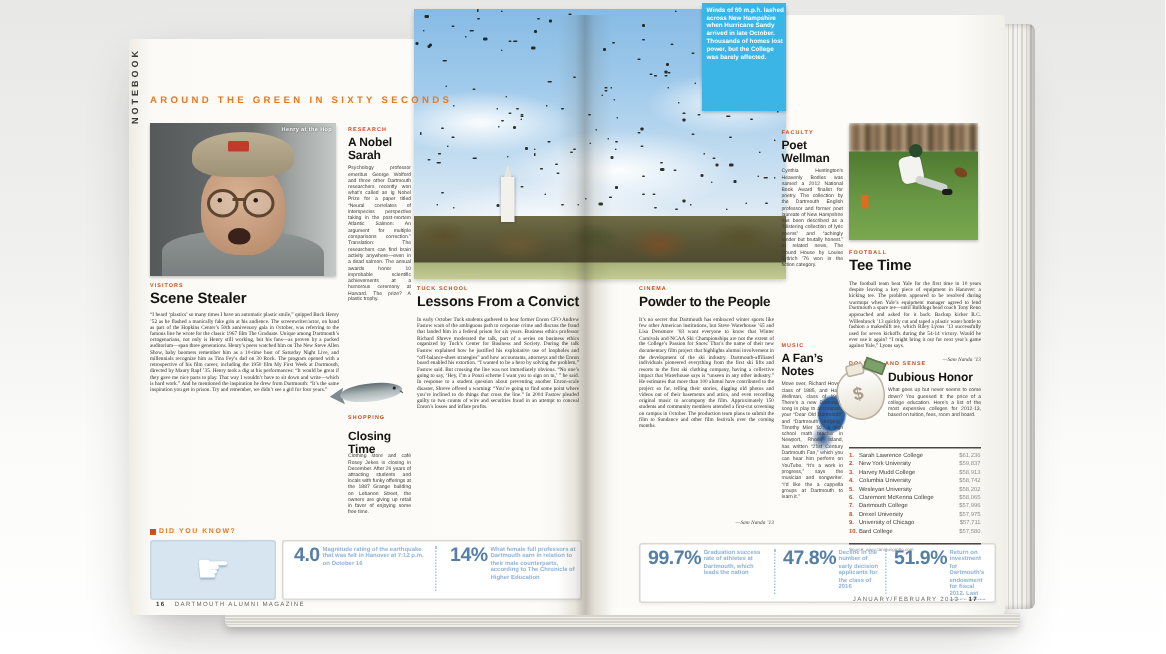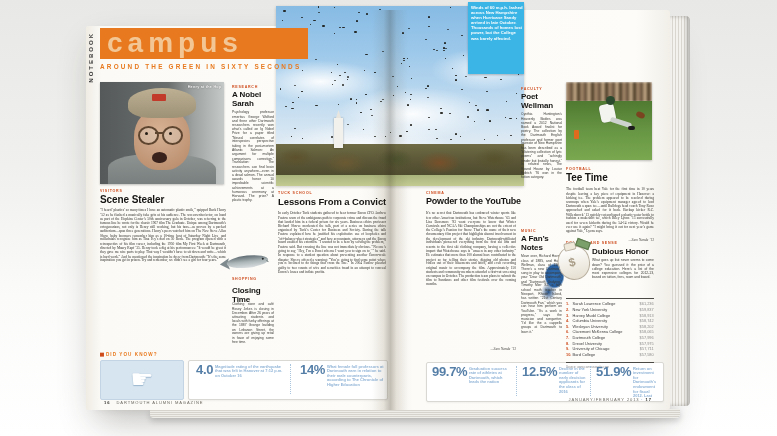--- a/index.html
+++ b/index.html
@@ -153,23 +153,20 @@
 <div class="stage">
 
   <div class="spread-shadow"></div>
   <div class="stack-bottom"></div>
   <div class="stack-right"></div>
   <div class="page left"></div>
   <div class="page right"></div>
 
   <div class="spine">NOTEBOOK</div>
 
-  <div class="masthead">
-    <div class="masthead-title">campus</div>
-  </div>
   <div class="tagline">AROUND THE GREEN IN SIXTY SECONDS</div>
 
   <div class="hero">
     <div class="sky"></div>
     <div class="birds" id="birds">
         <i style="left: 6.07191%; top: 72.2912%; width: 0.819898px; height: 0.8px;"></i>
         <i style="left: 51.1016%; top: 30.0086%; width: 1.98835px; height: 1.39184px;"></i>
         <i style="left: 23.5127%; top: 40.9461%; width: 1.5926px; height: 1.11482px;"></i>
         <i style="left: 25.2659%; top: 11.5402%; width: 2.0407px; height: 1.42849px;"></i>
         <i style="left: 50.8034%; top: 14.5882%; width: 2.09895px; height: 1.46927px;"></i>
@@ -373,21 +370,21 @@
     <div class="micro sans">Clothing store and café Rosey Jekes is closing in December. After 26 years of attracting students and locals with funky offerings at the 1887 Grange building on Lebanon Street, the owners are giving up retail in favor of enjoying some free time.</div>
   </div>
 
   <div class="cat" style="left:278px;top:191px">TUCK SCHOOL</div>
   <h2 class="hl" style="left:278px;top:196px;font-size:9.5px;white-space:nowrap">Lessons From a Convict</h2>
   <div class="bodywrap" style="left:278px;top:211px;width:108px;height:144px">
     <div class="micro">In early October Tuck students gathered to hear former Enron CFO Andrew Fastow warn of the ambiguous path to corporate crime and discuss the fraud that landed him in a federal prison for six years. Business ethics professor Richard Shreve moderated the talk, part of a series on business ethics organized by Tuck’s Center for Business and Society. During the talk Fastow explained how he justified his exploitative use of loopholes and “off-balance-sheet strategies” and how accountants, attorneys and the Enron board enabled his extortion. “I wanted to be a hero by solving the problem,” Fastow said. But crossing the line was not immediately obvious. “No one’s going to say, ‘Hey, I’m a Ponzi scheme I want you to sign on to,’ ” he said. In response to a student question about preventing another Enron-scale disaster, Shreve offered a warning: “You’re going to find some point where you’re inclined to do things that cross the line.” In 2004 Fastow pleaded guilty to two counts of wire and securities fraud in an attempt to conceal Enron’s losses and inflate profits.</div>
   </div>
 
   <div class="cat" style="left:426px;top:191px">CINEMA</div>
-  <h2 class="hl" style="left:426px;top:196px;font-size:9px;white-space:nowrap;letter-spacing:-.2px">Powder to the YouTube</h2>
+  <h2 class="hl" style="left:426px;top:196px;font-size:9px;white-space:nowrap;letter-spacing:-.2px">Powder to the People</h2>
   <div class="bodywrap" style="left:426px;top:211px;width:90px;height:134px">
     <div class="micro">It’s no secret that Dartmouth has embraced winter sports like few other American institutions, but Steve Waterhouse ’65 and Lisa Densmore ’83 want everyone to know that Winter Carnivals and NCAA Ski Championships are not the extent of the College’s Passion for Snow. That’s the name of their new documentary film project that highlights alumni involvement in the development of the ski industry. Dartmouth-affiliated individuals pioneered everything from the first ski lifts and resorts to the first ski clothing company, having a collective impact that Waterhouse says is “unseen in any other industry.” He estimates that more than 100 alumni have contributed to the project so far, telling their stories, digging old photos and videos out of their basements and attics, and even recording original music to accompany the film. Approximately 150 students and community members attended a first-cut screening on campus in October. The production team plans to submit the film to Sundance and other film festivals over the coming months.</div>
   </div>
   <div class="byline" style="left:456px;top:347px;width:60px;text-align:right">—Sam Nanda ’13</div>
 
   <div class="cat" style="left:521px;top:87px">FACULTY</div>
   <h2 class="hl" style="left:521px;top:92px;width:42px;font-size:8px;line-height:9px">Poet Wellman</h2>
   <div class="bodywrap" style="left:521px;top:112px;width:41px;height:110px">
     <div class="micro sans">Cynthia Huntington’s Heavenly Bodies was named a 2012 National Book Award finalist for poetry. The collection by the Dartmouth English professor and former poet laureate of New Hampshire has been described as a “blistering collection of lyric poems” and “achingly tender but brutally honest.” In related news, The Round House by Louise Erdrich ’76 won in the fiction category.</div>
   </div>
@@ -519,21 +516,21 @@
   <div class="stats-right">
 
       <div class="stat" style="left: 432px; top: 366px; width: 80px; position: absolute;">
         <span class="stat-num">99.7%</span>
         <span class="stat-txt">
           <span class="microstat" style="display:block">Graduation success rate of athletes at Dartmouth, which leads the nation</span>
         </span>
       </div>
 
       <div class="stat" style="left: 522px; top: 366px; width: 64px; position: absolute;">
-        <span class="stat-num">12.5%</span>
+        <span class="stat-num">47.8%</span>
         <span class="stat-txt">
           <span class="microstat" style="display:block">Decline in the number of early decision applicants for the class of 2016</span>
         </span>
       </div>
 
       <div class="stat" style="left: 596px; top: 366px; width: 62px; position: absolute;">
         <span class="stat-num">51.9%</span>
         <span class="stat-txt">
           <span class="microstat" style="display:block">Return on investment for Dartmouth’s endowment for fiscal 2012. Last year’s return was 2.8 percent.</span>
         </span>

